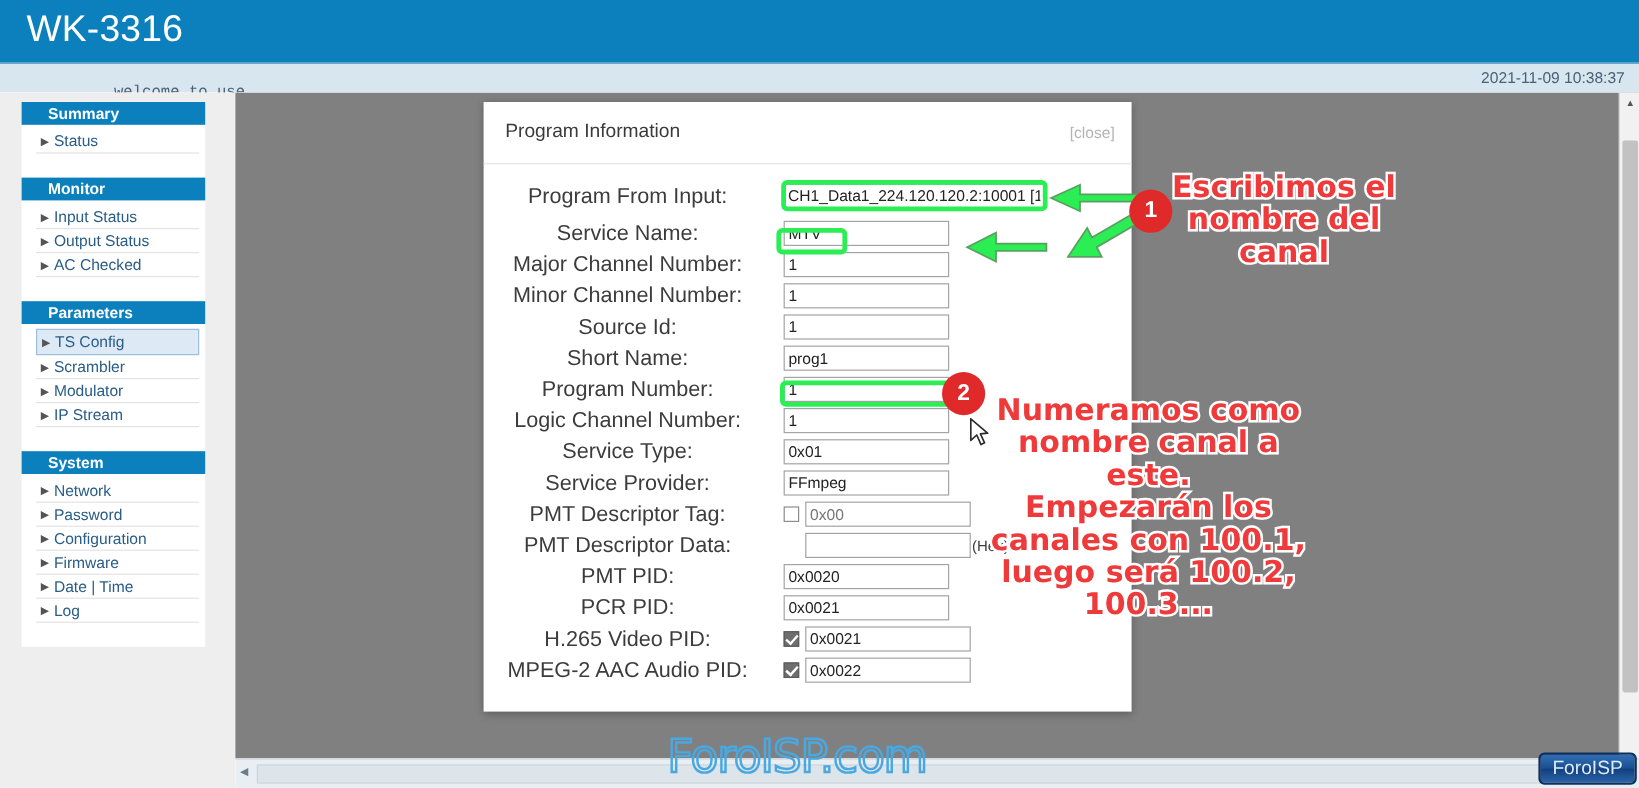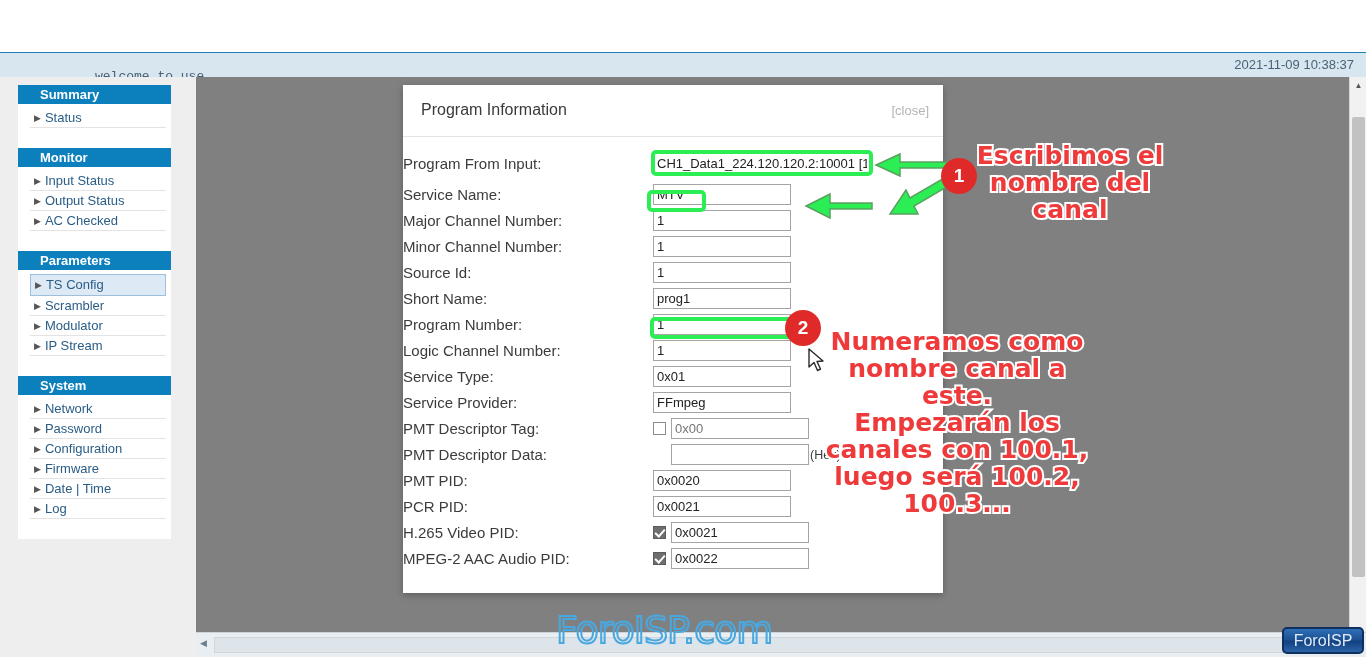--- a/index.html
+++ b/index.html
@@ -256,23 +256,23 @@
     height: 458px;
   }
   .frow {
     display: flex; align-items: center;
     height: 25px;
     margin-bottom: 1px;
   }
   .frow.gap { margin-bottom: 6px; }
   .flabel {
     width: 250px;
-    text-align: left;
+    text-align: center;
     padding-right: 10px;
-    font-size: 15px;
+    font-size: 18px;
     color: #3c3c3c;
     white-space: nowrap;
   }
   .fctl { position: relative; display: flex; align-items: center; }
   .finput {
     width: 138px; height: 21px;
     border: 1px solid #a4a4a4;
     background: #ffffff;
     font-size: 13px;
     color: #222;
@@ -375,20 +375,23 @@
   .cursor {
     position: absolute;
     z-index: 90;
   }
 </style>
 </head>
 <body>
 
 <div id="root">
 
+  <div class="topbar">
+    <div class="brand">WK-3316</div>
+  </div>
   <div class="subbar">
     <div class="welcome">welcome to use</div>
     <div class="datetime">2021-11-09 10:38:37</div>
   </div>
 
   <div class="leftnav">
     <div class="navinner">
 
       <div class="navgroup first">Summary</div>
       <div class="navlist">

